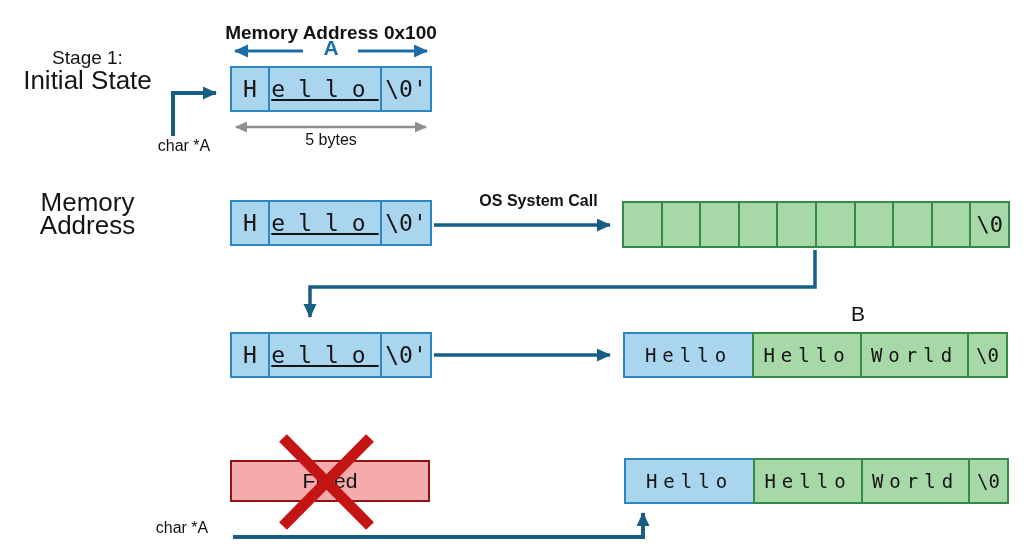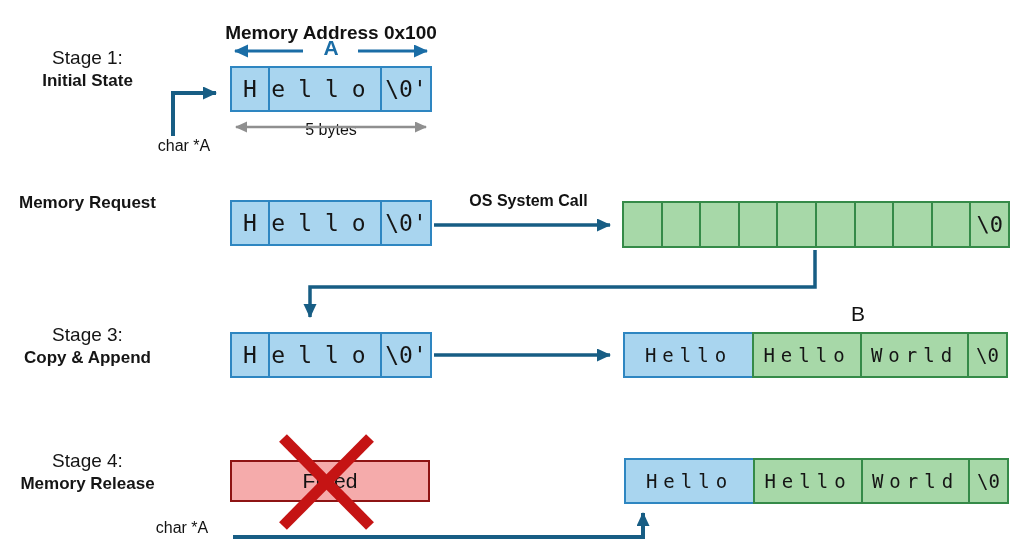--- a/index.html
+++ b/index.html
@@ -8,21 +8,21 @@
     width:1024px;height:559px;
     background:#ffffff;
     font-family:"Liberation Sans",sans-serif;
     overflow:hidden;
   }
   .stage-label{
     position:absolute;left:5px;width:165px;
     text-align:center;color:#151515;line-height:23px;
   }
   .stage-label .l1{font-size:19px;font-weight:500;}
-  .stage-label .l2{font-size:17px;font-weight:700;}
+  .stage-label .l2{font-size:26px;font-weight:400;}
   .mem-title{
     position:absolute;text-align:center;
     font-size:19px;font-weight:600;color:#121212;
   }
   .small-label{
     position:absolute;text-align:center;
     font-size:16px;font-weight:500;color:#121212;
   }
   .semibold{font-weight:600;}
   .pointer-letter{
@@ -38,21 +38,21 @@
     position:absolute;display:flex;box-sizing:border-box;
     border:2.5px solid #2e86c1;background:#a9d5ef;
   }
   .mem-box .cell{
     box-sizing:border-box;display:flex;align-items:center;justify-content:center;
     border-right:2px solid #2e86c1;
     font-family:"DejaVu Sans Mono",monospace;
     font-size:23px;color:#151515;white-space:pre;
   }
   .mem-box .cell:last-child{border-right:none;}
-  .sp-wide{letter-spacing:13px;}
+  .sp-wide{letter-spacing:13px;text-decoration:underline;}
   .sp-med{letter-spacing:6px;}
   
   .heap-box{
     position:absolute;display:flex;box-sizing:border-box;
     border:2.5px solid #358a48;background:#a7d8a8;
   }
   .heap-box .gcell{
     box-sizing:border-box;flex:1;display:flex;align-items:center;justify-content:center;
     border-right:2px solid #358a48;
     font-family:"DejaVu Sans Mono",monospace;
@@ -90,74 +90,66 @@
   <div class="mem-title" style="left:200px;top:8px;width:262px;margin-top:14px;">Memory Address 0x100</div>
 
   <div class="pointer-letter" style="left:309px;top:36px;width:44px;">A</div>
 
   <div class="mem-box" style="left:230px;top:66px;width:202px;height:46px;">
     <div class="cell" style="width:38px;">H</div>
     <div class="cell sp-wide" style="flex:1;">ello</div>
     <div class="cell" style="width:48px;">\0'</div>
   </div>
 
-  <div class="small-label" style="left:270px;top:121px;width:122px;">5 bytes</div>
+  <div class="small-label" style="left:270px;top:131px;width:122px;">5 bytes</div>
 
   <div class="small-label" style="left:138px;top:137px;width:92px;">char *A</div>
 
   <div class="stage-label" style="top:191px;">
-    <div class="l2">Memory Request</div>
+    <div class="l2">Memory Address</div>
   </div>
 
   <div class="mem-box" style="left:230px;top:200px;width:202px;height:46px;">
     <div class="cell" style="width:38px;">H</div>
     <div class="cell sp-wide" style="flex:1;">ello</div>
     <div class="cell" style="width:48px;">\0'</div>
   </div>
 
-  <div class="small-label semibold" style="left:446px;top:192px;width:165px;">OS System Call</div>
+  <div class="small-label semibold" style="left:456px;top:192px;width:165px;">OS System Call</div>
 
 
   <div class="heap-box" style="left:622px;top:201px;width:388px;height:47px;">
       <div class="gcell"></div>
       <div class="gcell"></div>
       <div class="gcell"></div>
       <div class="gcell"></div>
       <div class="gcell"></div>
       <div class="gcell"></div>
       <div class="gcell"></div>
       <div class="gcell"></div>
       <div class="gcell"></div>
       <div class="gcell">\0</div>
     </div>
 
-  <div class="stage-label" style="top:323px;">
-    <div class="l1">Stage 3:</div>
-    <div class="l2">Copy &amp; Append</div>
-  </div>
 
   <div class="mem-box" style="left:230px;top:332px;width:202px;height:46px;">
     <div class="cell" style="width:38px;">H</div>
     <div class="cell sp-wide" style="flex:1;">ello</div>
     <div class="cell" style="width:48px;">\0'</div>
   </div>
 
   <div class="b-letter" style="left:840px;top:302px;width:36px;">B</div>
 
   <div class="dest-box" style="left:623px;top:332px;">
     <div class="dcell blue sp-med" style="width:131px;">Hello</div>
     <div class="dcell green sp-med" style="width:110px;">Hello</div>
     <div class="dcell green sp-med" style="width:109px;">World</div>
     <div class="dcell green" style="width:41px;">\0</div>
   </div>
 
-  <div class="stage-label" style="top:449px;">
-    <div class="l1">Stage 4:</div>
-    <div class="l2">Memory Release</div>
-  </div>
 
   <div class="freed-box" style="left:230px;top:460px;width:200px;height:42px;">Freed</div>
 
   <div class="small-label" style="left:136px;top:519px;width:92px;">char *A</div>
 
   <div class="dest-box" style="left:624px;top:458px;">
     <div class="dcell blue sp-med" style="width:131px;">Hello</div>
     <div class="dcell green sp-med" style="width:110px;">Hello</div>
     <div class="dcell green sp-med" style="width:109px;">World</div>
     <div class="dcell green" style="width:41px;">\0</div>

